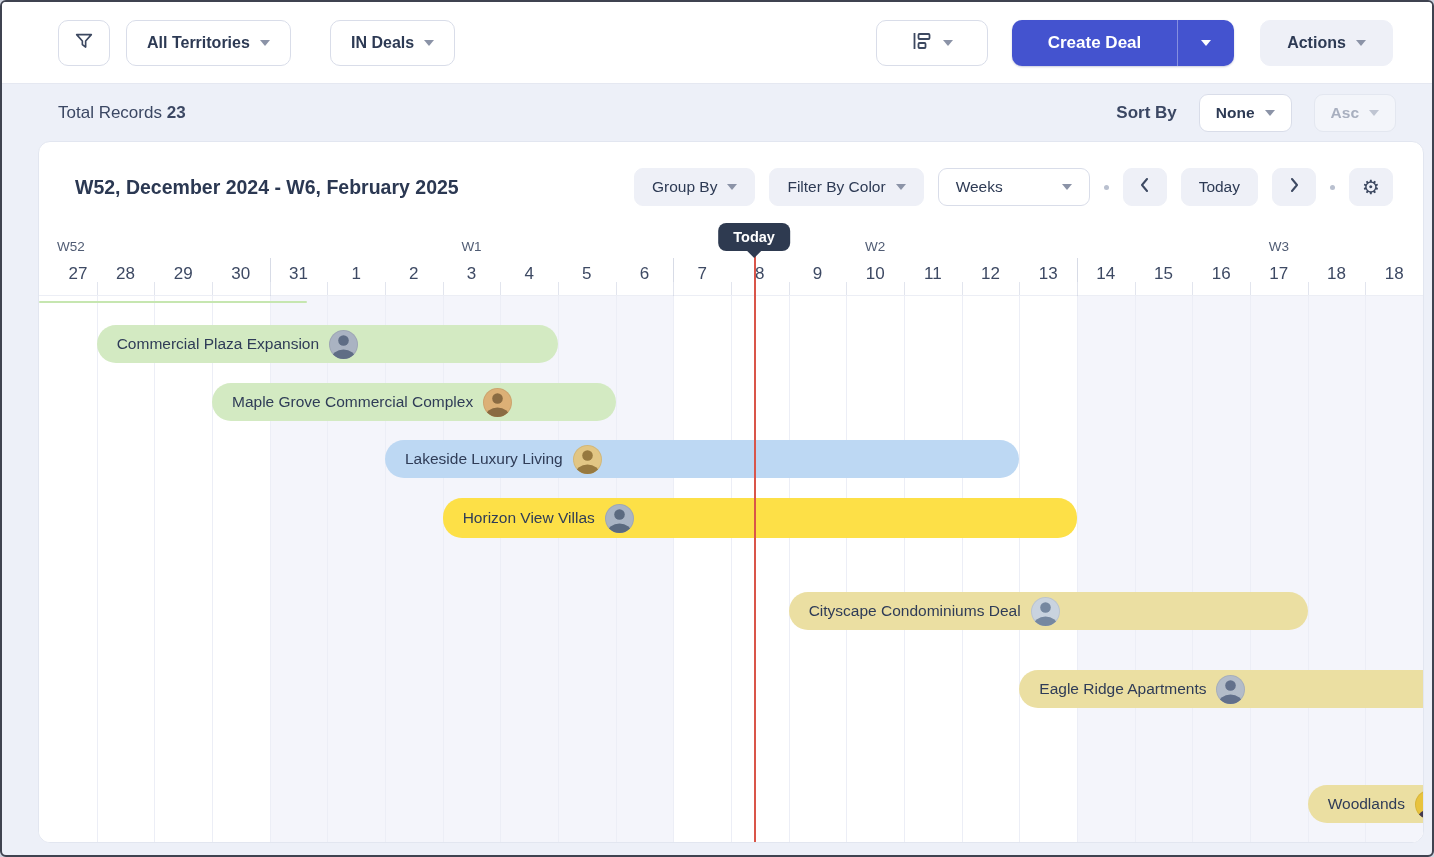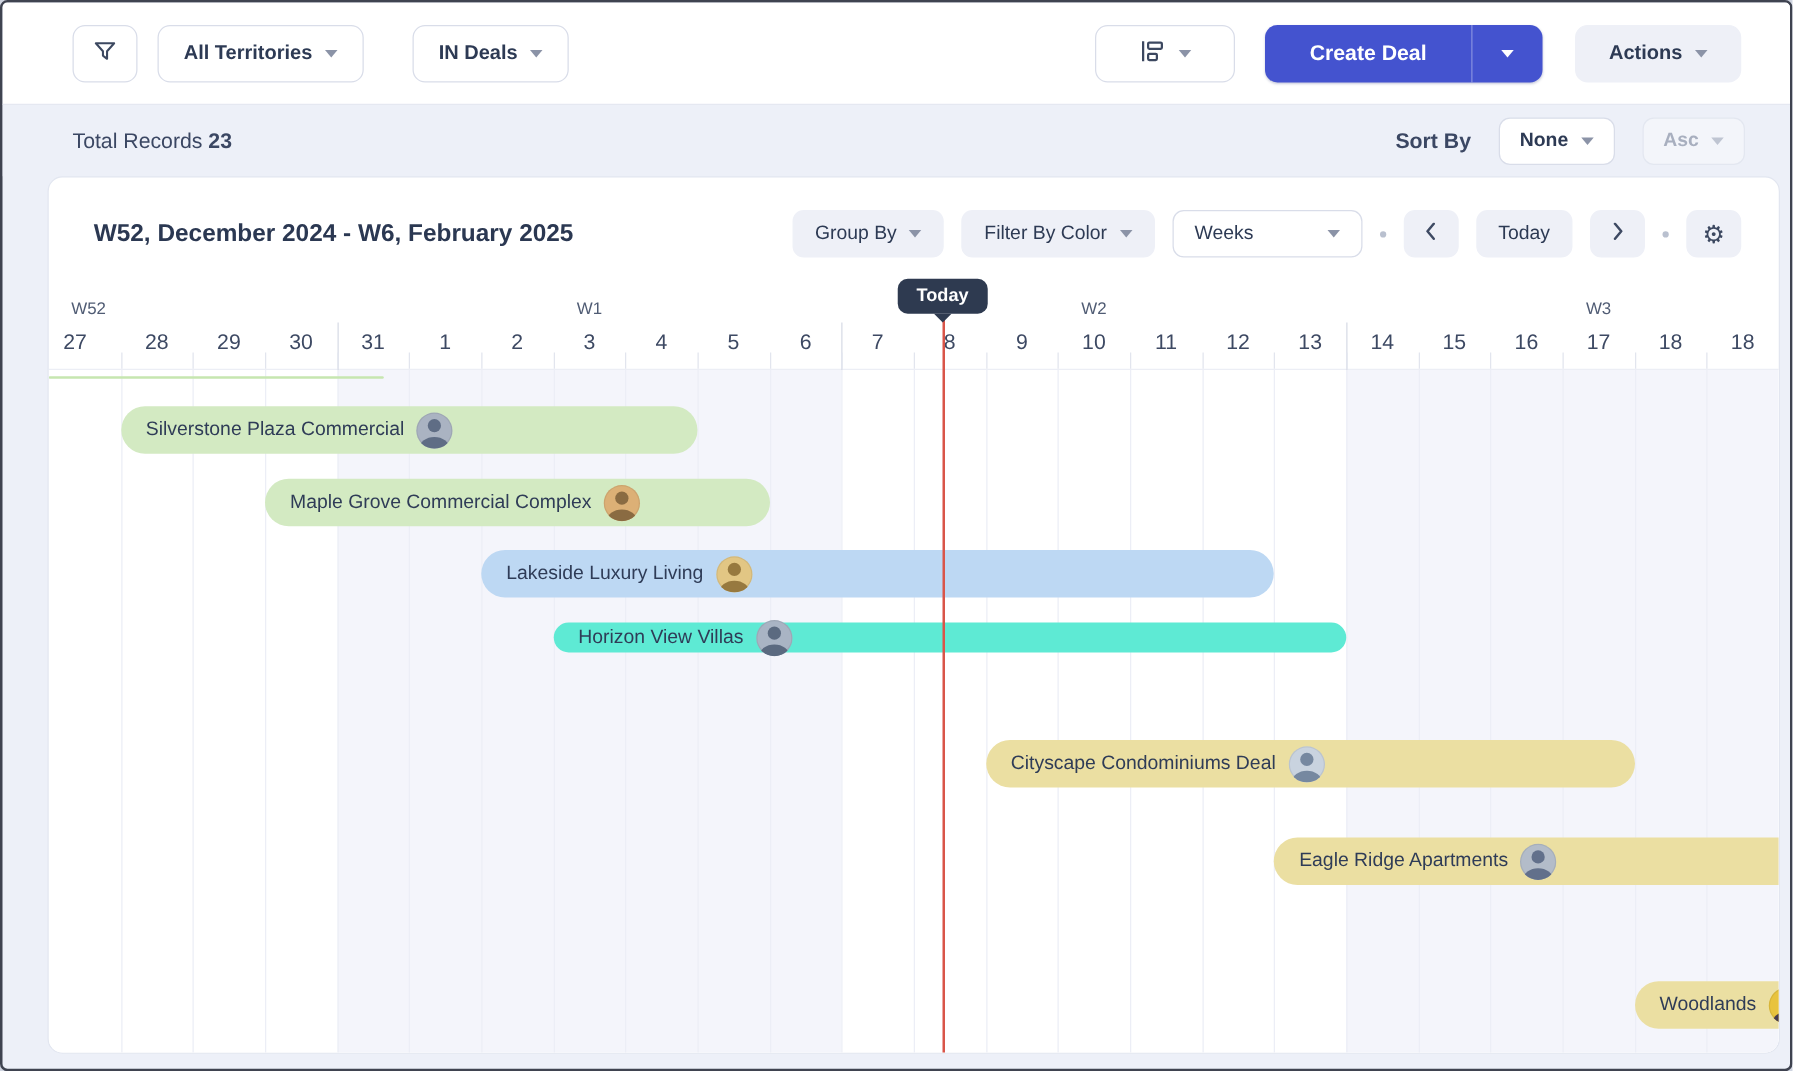--- a/index.html
+++ b/index.html
@@ -187,21 +187,21 @@
       <div class="week-row">
           <div class="week-label" style="left: 18px;">W52</div>
           <div class="week-label" style="left: 432.5px; transform: translateX(-50%);">W1</div>
           <div class="week-label" style="left: 836.167px; transform: translateX(-50%);">W2</div>
           <div class="week-label" style="left: 1239.83px; transform: translateX(-50%);">W3</div>
         </div>
       <div class="day-row">
           <div class="week-divider" style="left: 230.667px; top: -2px; height: 38px;"></div>
           <div class="week-divider" style="left: 634.333px; top: -2px; height: 38px;"></div>
           <div class="week-divider" style="left: 1038px; top: -2px; height: 38px;"></div>
-          <div class="day-label" style="left: 21px;">27</div>
+          <div class="day-label" style="left: 39px;">27</div>
           <div class="day-label" style="left: 86.5px;">28</div>
           <div class="day-tick" style="left: 57.6667px; bottom: 0px;"></div>
           <div class="day-label" style="left: 144.167px;">29</div>
           <div class="day-tick" style="left: 115.333px; bottom: 0px;"></div>
           <div class="day-label" style="left: 201.833px;">30</div>
           <div class="day-tick" style="left: 173px; bottom: 0px;"></div>
           <div class="day-label" style="left: 259.5px;">31</div>
           <div class="day-tick" style="left: 230.667px; bottom: 0px;"></div>
           <div class="day-label" style="left: 317.167px;">1</div>
           <div class="day-tick" style="left: 288.333px; bottom: 0px;"></div>
@@ -263,41 +263,41 @@
           <div class="gridline" style="left: 922.667px;"></div>
           <div class="gridline" style="left: 980.333px;"></div>
           <div class="gridline" style="left: 1038px;"></div>
           <div class="gridline" style="left: 1095.67px;"></div>
           <div class="gridline" style="left: 1153.33px;"></div>
           <div class="gridline" style="left: 1211px;"></div>
           <div class="gridline" style="left: 1268.67px;"></div>
           <div class="gridline" style="left: 1326.33px;"></div>
           <div class="accent-line" style="left: 0px; top: 5px; width: 268px; background: rgb(198, 230, 176);"></div>
           <div class="bar" style="left: 57.6667px; width: 461.333px; top: 29px; height: 38px; background: rgb(211, 234, 194);">
-            <div class="bar-label">Silverstone Plaza Commercial</div>
+            <div class="bar-label">Commercial Plaza Expansion</div>
             <div class="avatar" style="background: rgb(170, 179, 194);"><svg viewBox="0 0 29 29" width="29" height="29">
                 <circle cx="14.5" cy="10.5" r="5.3" fill="#5f6d85"></circle>
                 <path d="M2.5 29a12 9.5 0 0 1 24 0z" fill="#5f6d85"></path>
               </svg></div>
           </div>
           <div class="bar" style="left: 173px; width: 403.667px; top: 87px; height: 38px; background: rgb(211, 234, 194);">
             <div class="bar-label">Maple Grove Commercial Complex</div>
             <div class="avatar" style="background: rgb(220, 176, 118);"><svg viewBox="0 0 29 29" width="29" height="29">
                 <circle cx="14.5" cy="10.5" r="5.3" fill="#8a6b42"></circle>
                 <path d="M2.5 29a12 9.5 0 0 1 24 0z" fill="#8a6b42"></path>
               </svg></div>
           </div>
           <div class="bar" style="left: 346px; width: 634.333px; top: 144px; height: 38px; background: rgb(189, 216, 243);">
             <div class="bar-label">Lakeside Luxury Living</div>
             <div class="avatar" style="background: rgb(226, 198, 132);"><svg viewBox="0 0 29 29" width="29" height="29">
                 <circle cx="14.5" cy="10.5" r="5.3" fill="#97793f"></circle>
                 <path d="M2.5 29a12 9.5 0 0 1 24 0z" fill="#97793f"></path>
               </svg></div>
           </div>
-          <div class="bar" style="left: 403.667px; width: 634.333px; top: 202px; height: 24px; background: #5eead4;">
+          <div class="bar" style="left: 403.667px; width: 634.333px; top: 202px; height: 40px; background: #fde047;">
             <div class="bar-label">Horizon View Villas</div>
             <div class="avatar" style="background: rgb(169, 180, 196);"><svg viewBox="0 0 29 29" width="29" height="29">
                 <circle cx="14.5" cy="10.5" r="5.3" fill="#5b6a80"></circle>
                 <path d="M2.5 29a12 9.5 0 0 1 24 0z" fill="#5b6a80"></path>
               </svg></div>
           </div>
           <div class="bar" style="left: 749.667px; width: 519px; top: 259px; height: 38px; background: rgb(235, 223, 162); margin-top: 37px;">
             <div class="bar-label">Cityscape Condominiums Deal</div>
             <div class="avatar" style="background: rgb(201, 211, 223);"><svg viewBox="0 0 29 29" width="29" height="29">
                 <circle cx="14.5" cy="10.5" r="5.3" fill="#7688a0"></circle>

